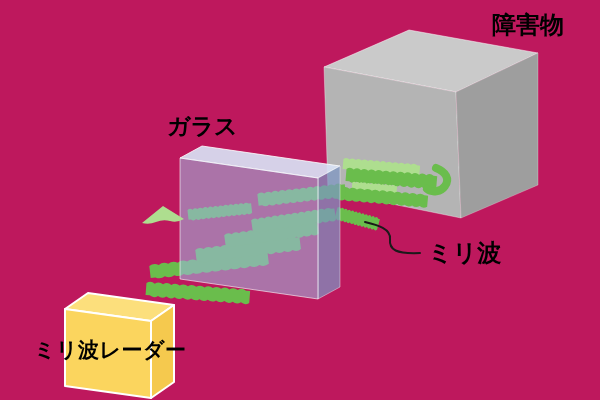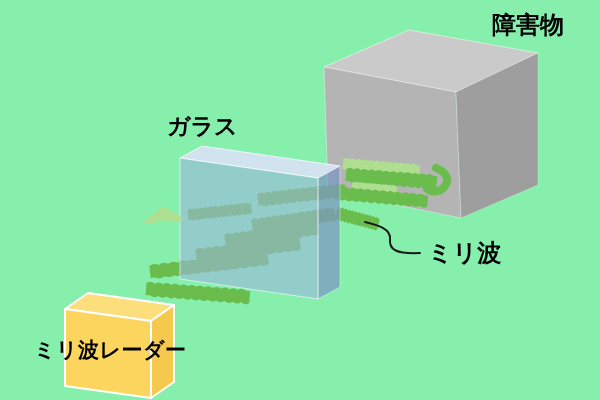--- a/index.html
+++ b/index.html
@@ -1,17 +1,17 @@
 <!DOCTYPE html>
 <html><head>
 <meta charset="utf-8">
 <style>
   html,body{margin:0;padding:0;background:#fff;}
   .stage{
-    position:relative;width:600px;height:400px;background:#86efac;overflow:hidden;
+    position:relative;width:600px;height:400px;background:#be185d;overflow:hidden;
     font-family:"Liberation Sans","DejaVu Sans",sans-serif;
   }
   .stage svg{position:absolute;left:0;top:0;}
   text.diagram-label{
     font-family:"Liberation Sans","DejaVu Sans",sans-serif;
     font-weight:bold;
     fill:#000;
   }
   .lbl-obstacle{font-size:24px;}
   .lbl-glass{font-size:23px;}

